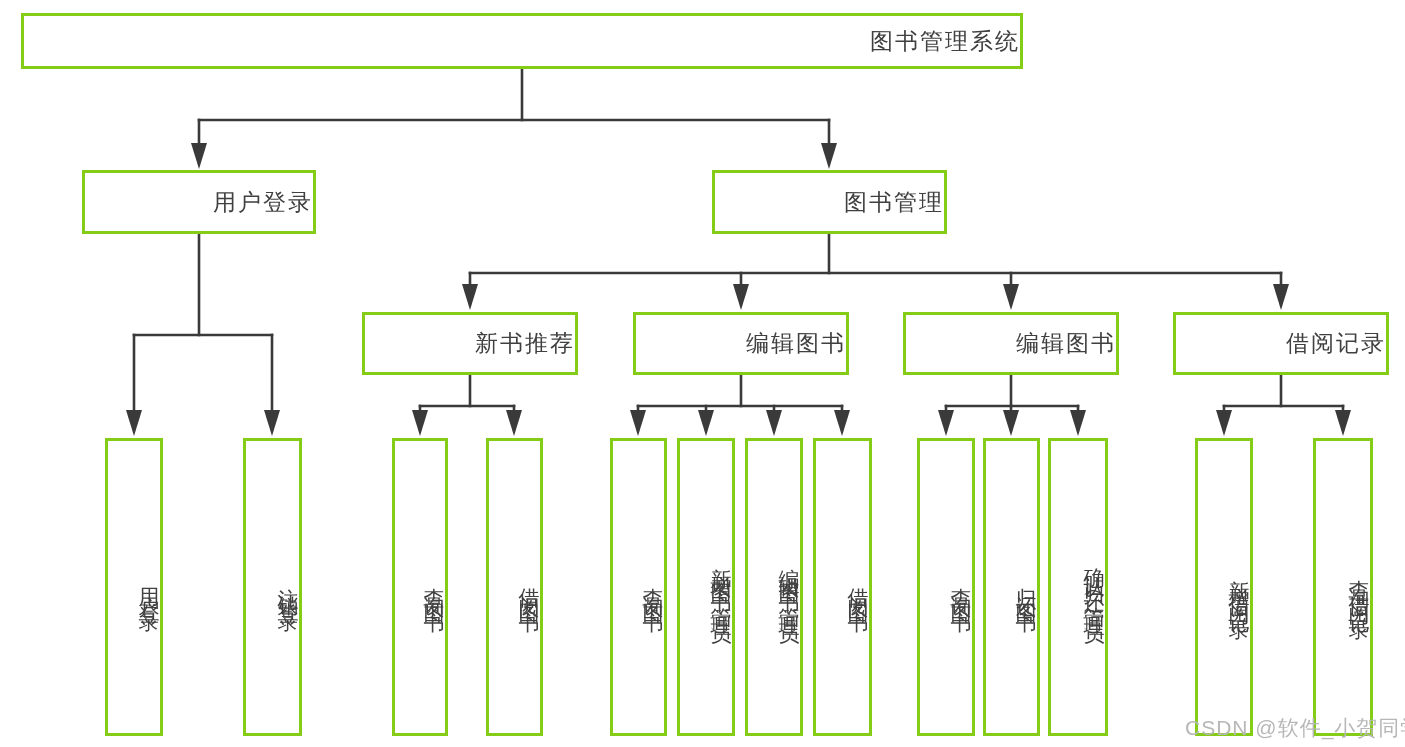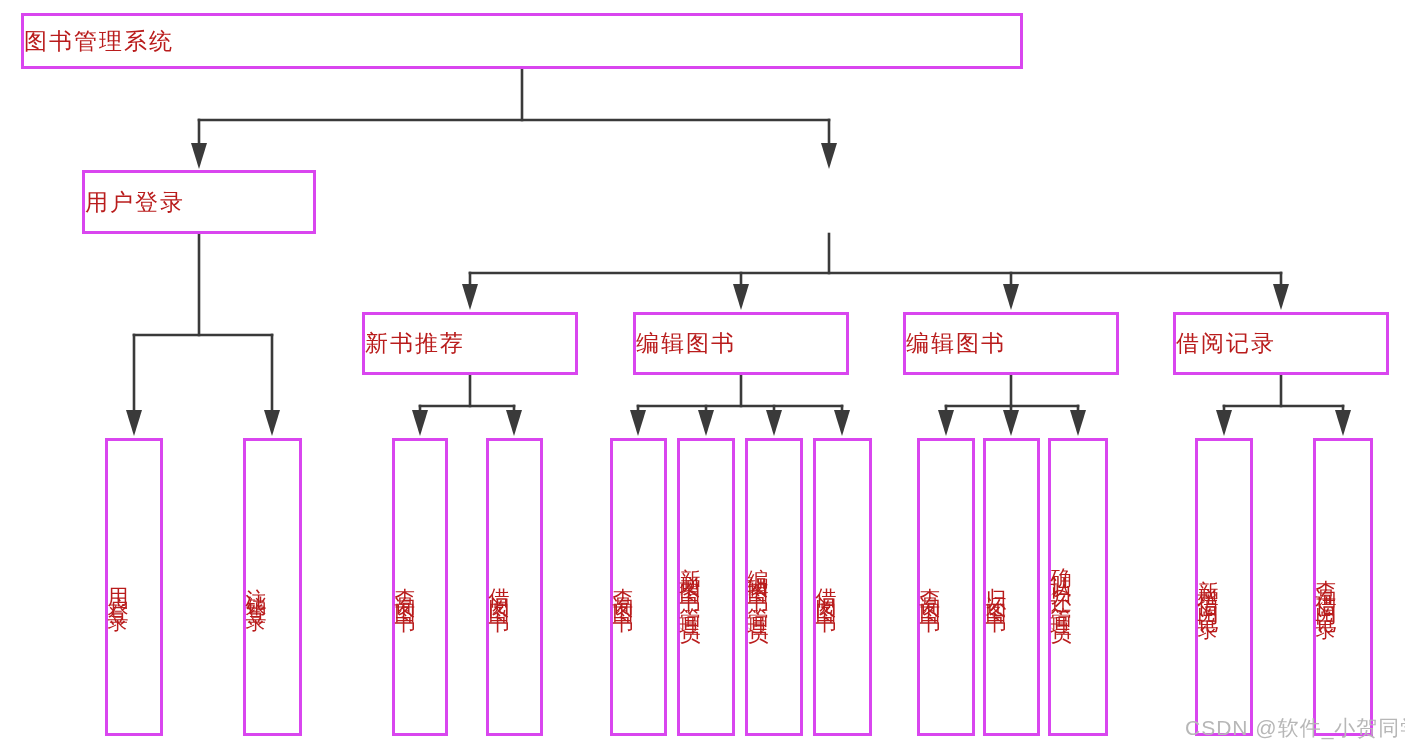--- a/index.html
+++ b/index.html
@@ -23,26 +23,26 @@
     position: absolute;
     left: 0;
     top: 0;
     width: 1405px;
     height: 747px;
     pointer-events: none;
   }
   .node {
     position: absolute;
     box-sizing: border-box;
-    border: 3px solid #d946ef;
+    border: 3px solid #84cc16;
     background: #ffffff;
     display: flex;
     align-items: center;
-    justify-content: flex-start;
-    color: #b91c1c;
+    justify-content: flex-end;
+    color: #404040;
   }
   .hbox span {
     font-size: 23px;
     letter-spacing: 2px;
     white-space: nowrap;
     line-height: 1;
   }
   .vbox span {
     writing-mode: vertical-rl;
     text-orientation: mixed;
@@ -135,20 +135,23 @@
     </g>
   </svg>
 
   <div class="node hbox" style="left:21px;top:13px;width:1002px;height:56px">
     <span>图书管理系统</span>
   </div>
 
   <div class="node hbox" style="left:82px;top:170px;width:234px;height:64px">
     <span>用户登录</span>
   </div>
+  <div class="node hbox" style="left:712px;top:170px;width:235px;height:64px">
+    <span>图书管理</span>
+  </div>
 
   <div class="node hbox" style="left:362px;top:312px;width:216px;height:63px">
     <span>新书推荐</span>
   </div>
   <div class="node hbox" style="left:633px;top:312px;width:216px;height:63px">
     <span>编辑图书</span>
   </div>
   <div class="node hbox" style="left:903px;top:312px;width:216px;height:63px">
     <span>编辑图书</span>
   </div>

